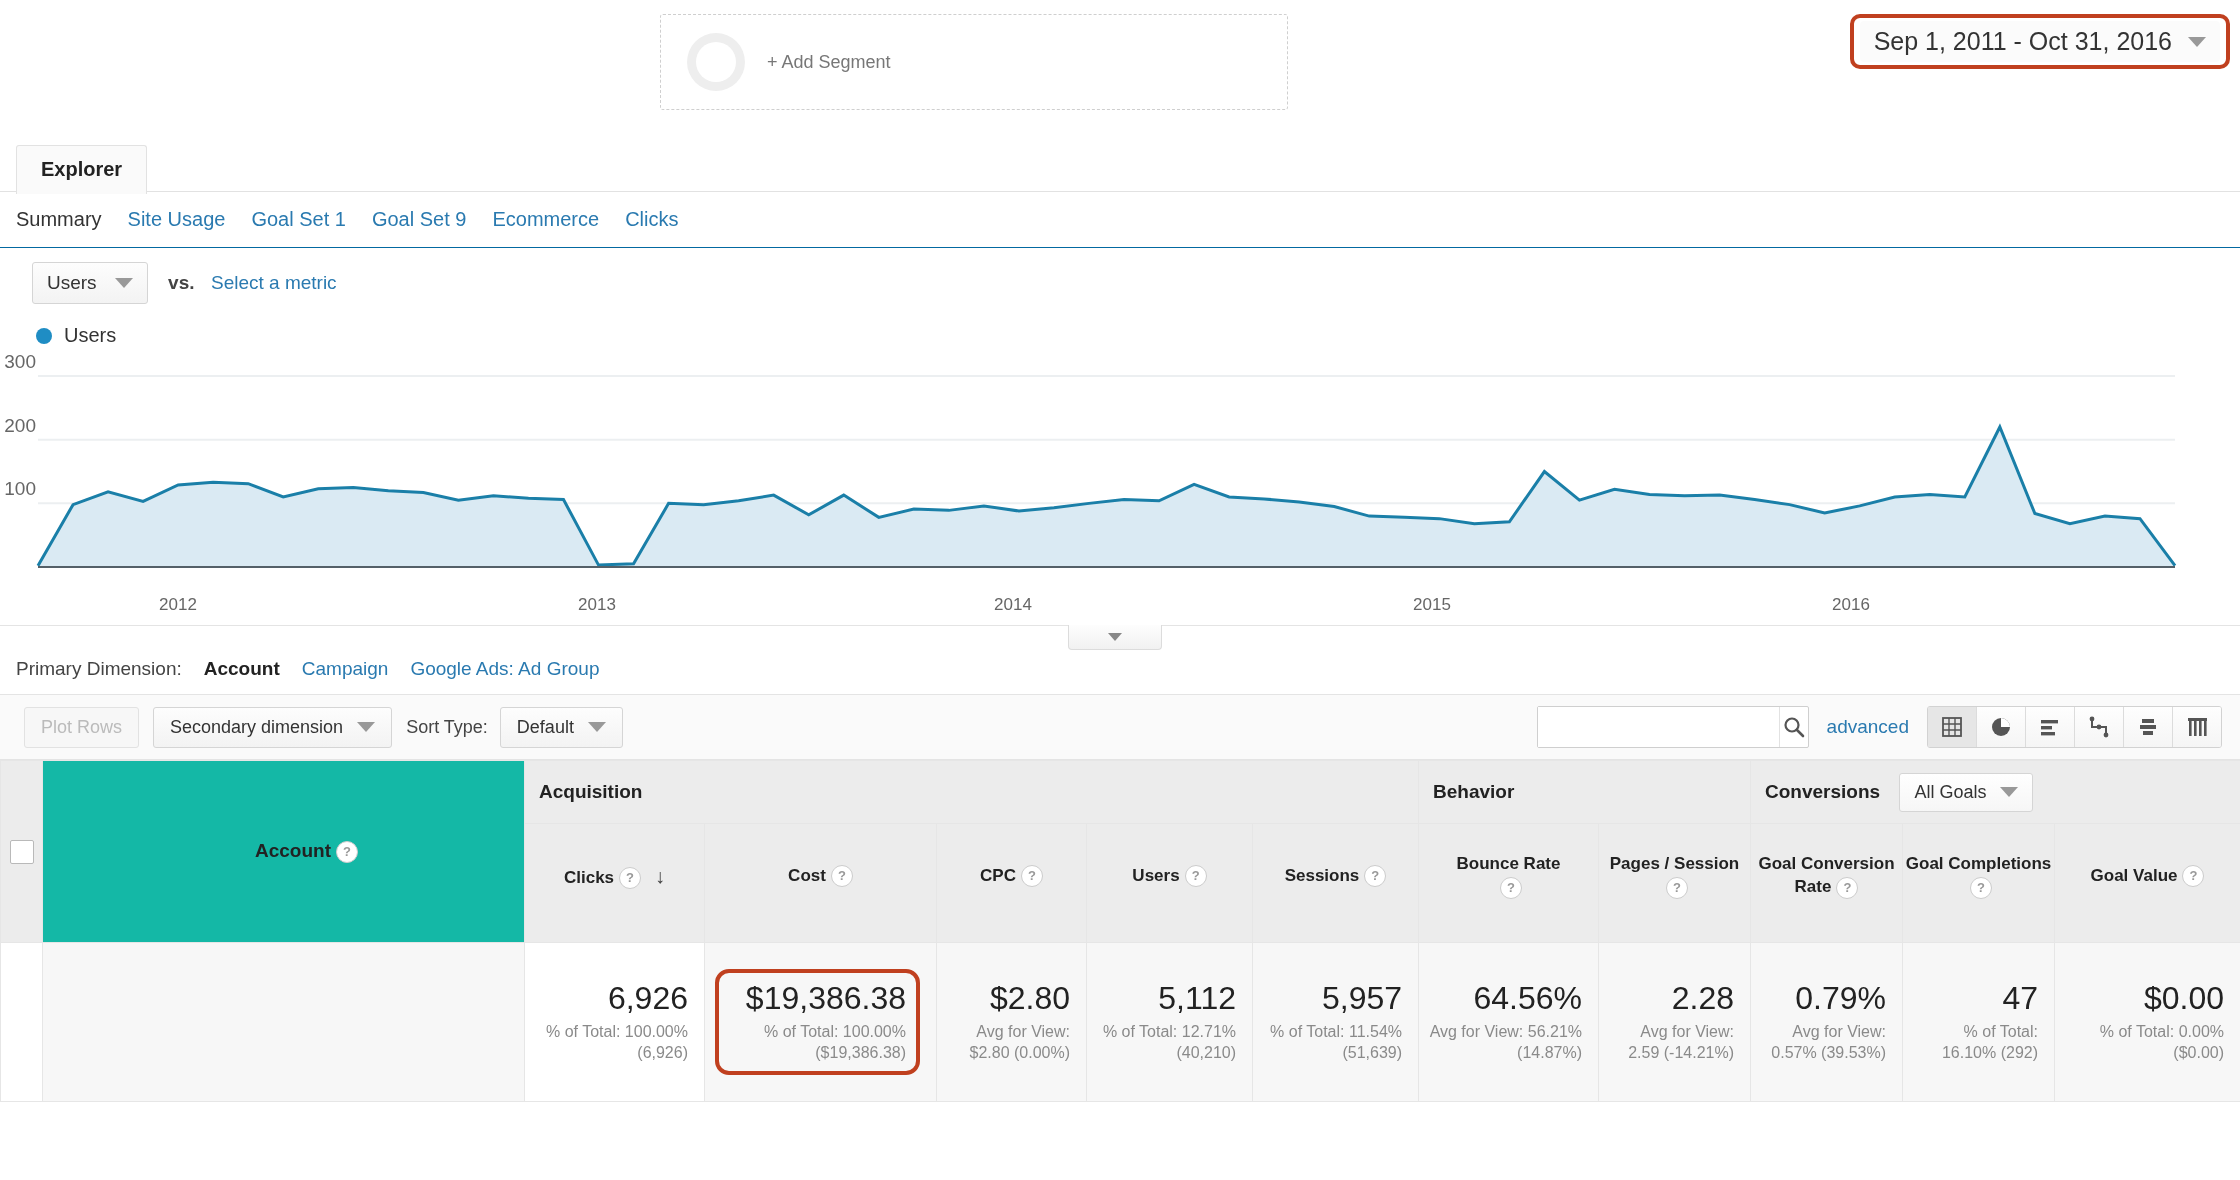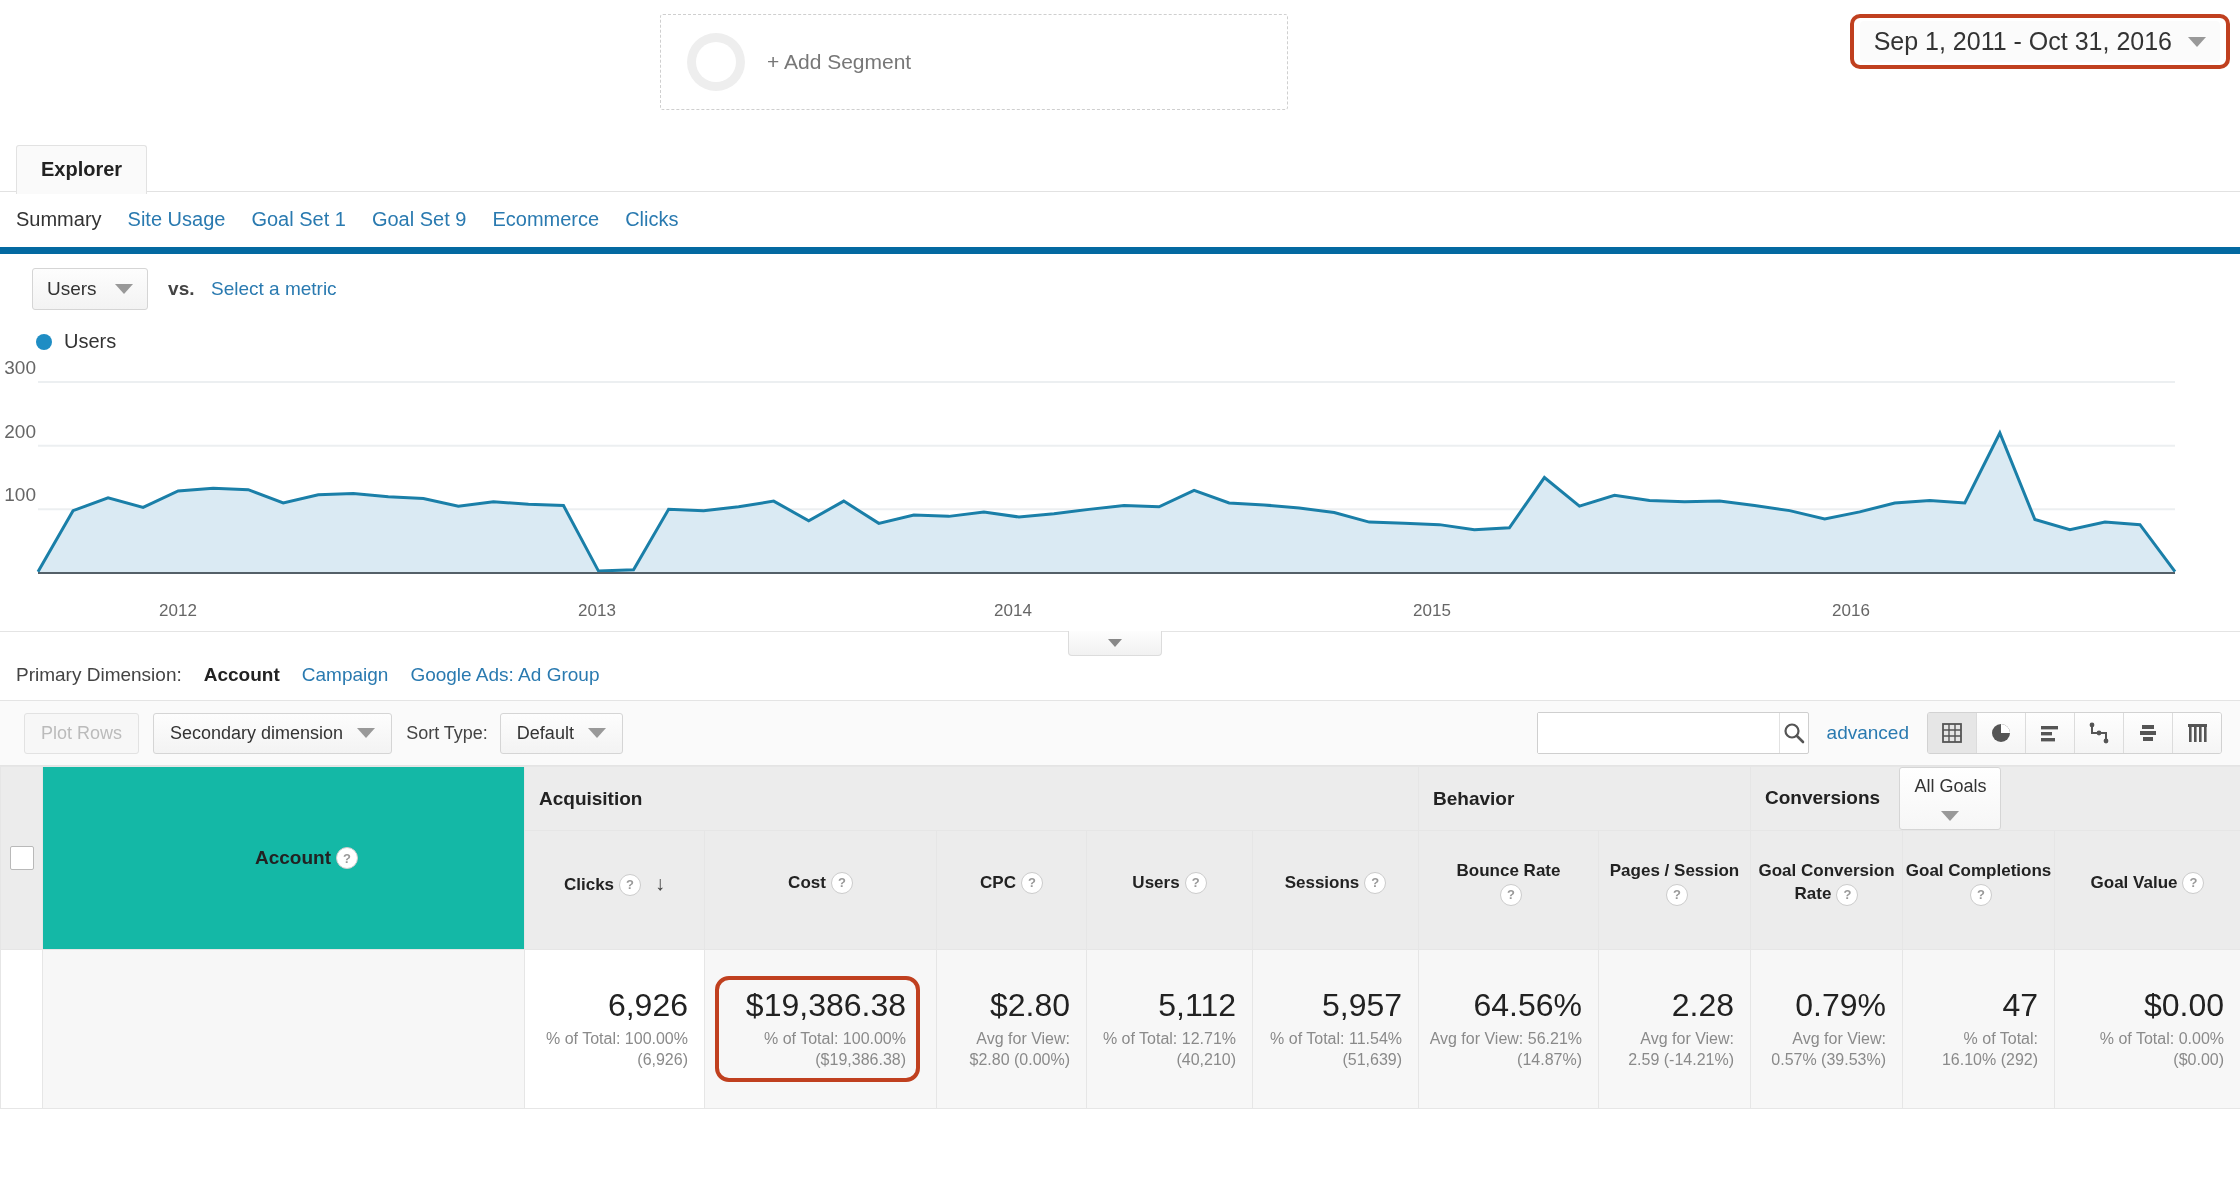--- a/index.html
+++ b/index.html
@@ -62,21 +62,21 @@
     background: #fff;
   }
   .donut.empty {
     background: #eeeeee;
   }
   .seg-text { margin-left: 22px; line-height: 1.35; }
   .seg-title { font-size: 22px; color: #222; }
   .seg-sub { font-size: 16px; color: #888; margin-top: 4px; }
   .add-seg-label {
     margin-left: 22px;
-    font-size: 21px;
+    font-size: 18px;
     color: #777;
   }
 
   
   .date-range-wrap {
     position: absolute;
     right: 10px;
     top: 14px;
   }
   .highlight-box {
@@ -124,21 +124,21 @@
     position: relative;
     top: 1px;
   }
 
   
   .subnav {
     display: flex;
     align-items: center;
     gap: 26px;
     padding: 16px 0 16px 16px;
-    border-bottom: 7px solid #0369a1;
+    border-bottom: 1px solid #0369a1;
     font-size: 20px;
   }
   .subnav-item { color: #2a7ab0; cursor: pointer; }
   .subnav-item.active { color: #333; }
 
   
   .metric-row {
     position: relative;
     height: 68px;
     padding: 14px 0 0 32px;
@@ -360,21 +360,20 @@
     display: inline-flex; align-items: center; gap: 14px;
     border: 1px solid #d5d5d5;
     border-radius: 3px;
     background: linear-gradient(#ffffff,#f6f6f6);
     padding: 8px 14px;
     font-size: 18px;
     color: #333;
     font-weight: normal;
     margin-left: 14px;
     vertical-align: middle;
-    flex-direction: column;
   }
   td.summary-cell {
     background: #f7f7f7;
     height: 130px;
     text-align: right;
     padding: 14px 16px 14px 10px !important;
     vertical-align: top;
   }
   td.summary-cell.white { background: #ffffff; }
   td.acct-cell { background: #f7f7f7; height: 130px; }

